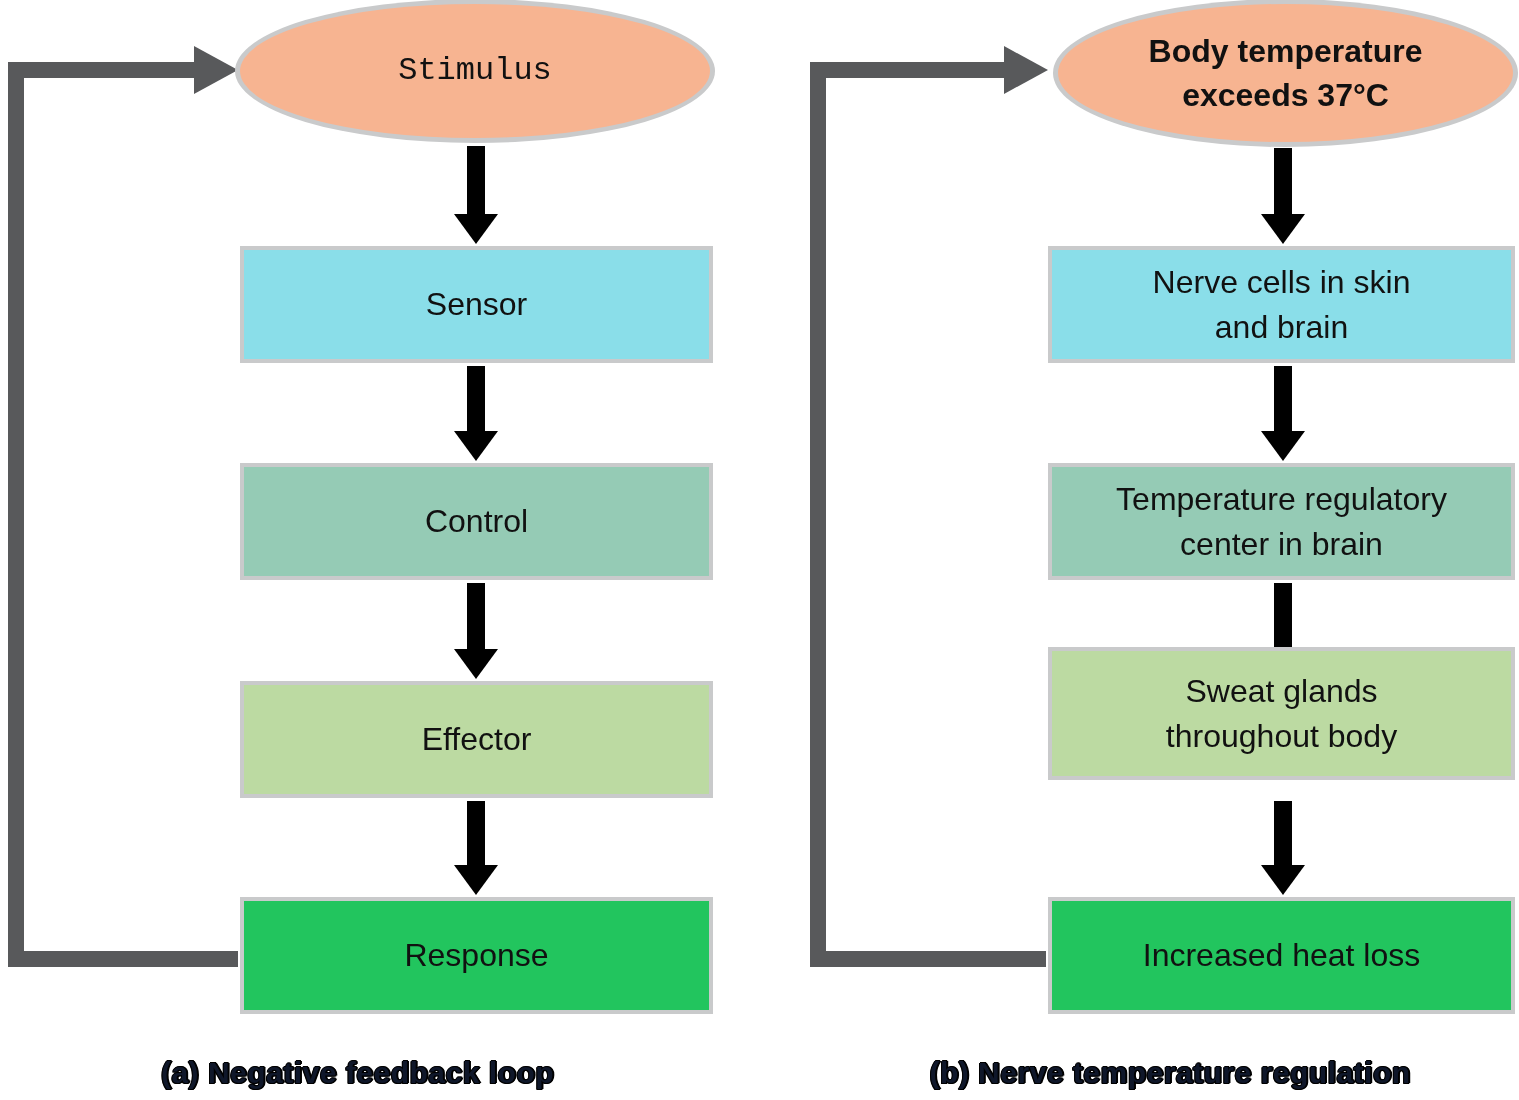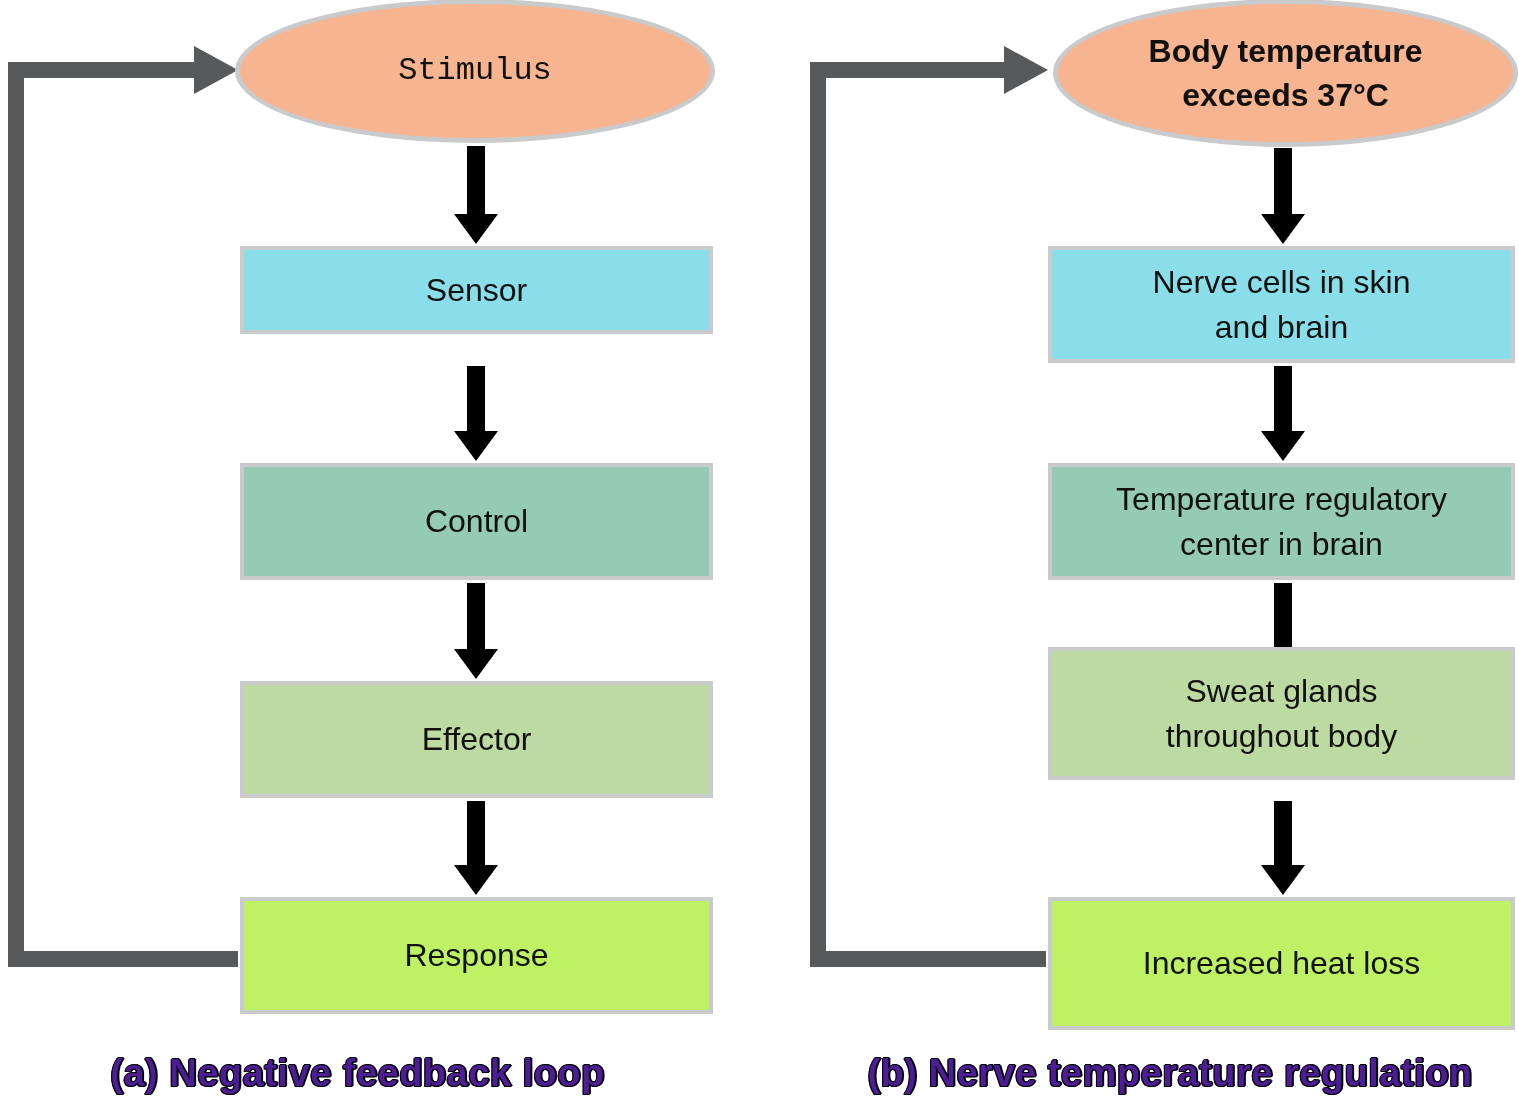--- a/index.html
+++ b/index.html
@@ -33,31 +33,31 @@
     border-radius:50%;
     background:#f7b491;
     box-shadow:0 0 0 5px #c9cacb;
   }
   .rect{
     border:4px solid #c9cacb;
   }
   .fill-blue{background:#8adee9;}
   .fill-teal{background:#95cbb5;}
   .fill-green{background:#bcdaa2;}
-  .fill-pink{background:#bef264;}
+  .fill-pink{background:#22c55e;}
   .caption{
     position:absolute;
     top:1050px;
     height:46px;
     display:flex;
     align-items:center;
     justify-content:center;
-    font-size:38px;
+    font-size:30px;
     font-weight:bold;
-    color:#4c1d95;
+    color:#0f172a;
     letter-spacing:0.5px;
     text-shadow:
       1px 0 0 #000, -1px 0 0 #000,
       0 1px 0 #000, 0 -1px 0 #000,
       1px 1px 0 #000, -1px 1px 0 #000,
       1px -1px 0 #000, 2px 0 0 #000;
     white-space:nowrap;
   }
 </style>
 </head>
@@ -110,21 +110,21 @@
       <rect x="1274" y="801" width="18" height="64" fill="#000"></rect>
       <polygon points="1261,865 1305,865 1283,895" fill="#000"></polygon>
     </g>
   </svg>
 
   <div class="shape ellipse" style="left:240px;top:4px;width:470px;height:134px;font-family:Liberation Mono, monospace;">
     <span>Stimulus</span>
     <span></span>
   </div>
 
-  <div class="shape rect fill-blue" style="left:240px;top:246px;width:473px;height:88px;">
+  <div class="shape rect fill-blue" style="left:240px;top:246px;width:473px;height:117px;">
     <span>Sensor</span>
     <span></span>
   </div>
 
   <div class="shape rect fill-teal" style="left:240px;top:463px;width:473px;height:117px;">
     <span>Control</span>
     <span></span>
   </div>
 
   <div class="shape rect fill-green" style="left:240px;top:681px;width:473px;height:117px;">
@@ -152,20 +152,20 @@
   <div class="shape rect fill-teal" style="left:1048px;top:463px;width:467px;height:117px;">
     <span>Temperature regulatory</span>
     <span>center in brain</span>
   </div>
 
   <div class="shape rect fill-green" style="left:1048px;top:647px;width:467px;height:133px;">
     <span>Sweat glands</span>
     <span>throughout body</span>
   </div>
 
-  <div class="shape rect fill-pink" style="left:1048px;top:897px;width:467px;height:133px;">
+  <div class="shape rect fill-pink" style="left:1048px;top:897px;width:467px;height:117px;">
     <span>Increased heat loss</span>
     <span></span>
   </div>
 
   <div class="caption" style="left:880px;width:580px;">(b) Nerve temperature regulation</div>
 
 </div>
 
 </body></html>

